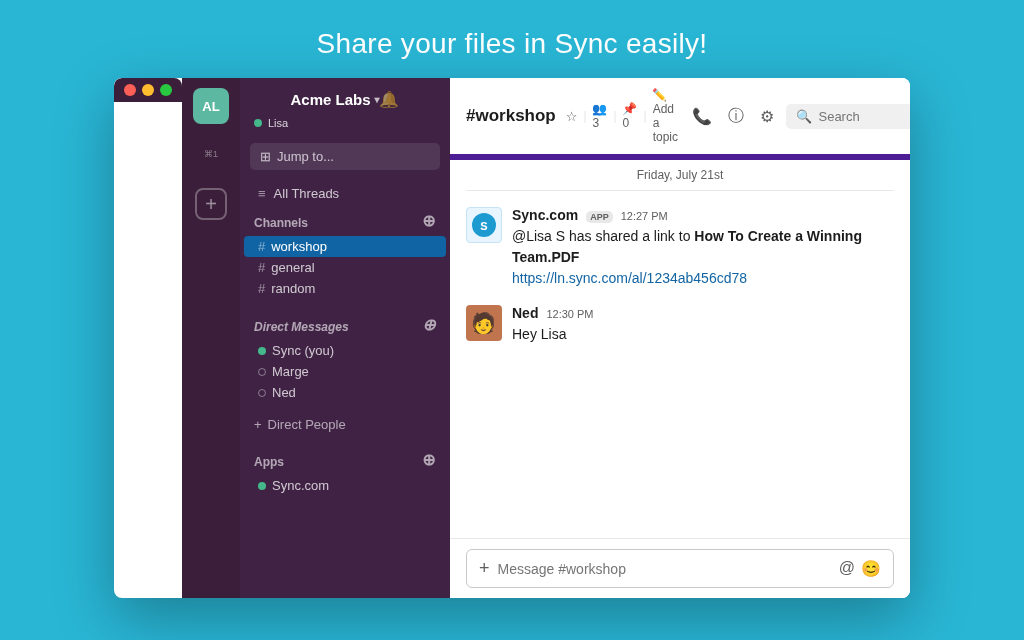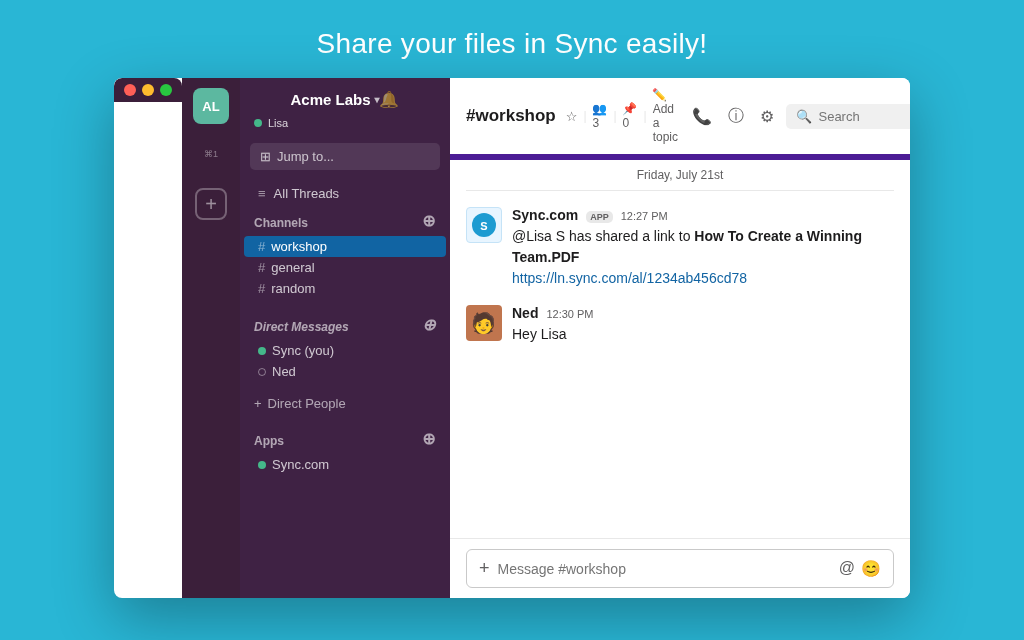--- a/index.html
+++ b/index.html
@@ -497,20 +497,24 @@
       <div class="sidebar-section" style="margin-top:10px;font-style:italic;">
         <div class="sidebar-section-header">
           <span>Direct Messages</span>
           <span style="font-size:16px;">⊕</span>
         </div>
       </div>
 
       <div class="sidebar-item">
         <div class="sidebar-dm-dot-online"></div>
         <span>Sync (you)</span>
+      </div>
+      <div class="sidebar-item">
+        <div class="sidebar-dm-dot-offline"></div>
+        <span>Marge</span>
       </div>
       <div class="sidebar-item">
         <div class="sidebar-dm-dot-offline"></div>
         <span>Ned</span>
       </div>
 
       <div class="invite-people" style="margin-top:8px;">
         <span>+</span>
         <span>Direct People</span>
       </div>

